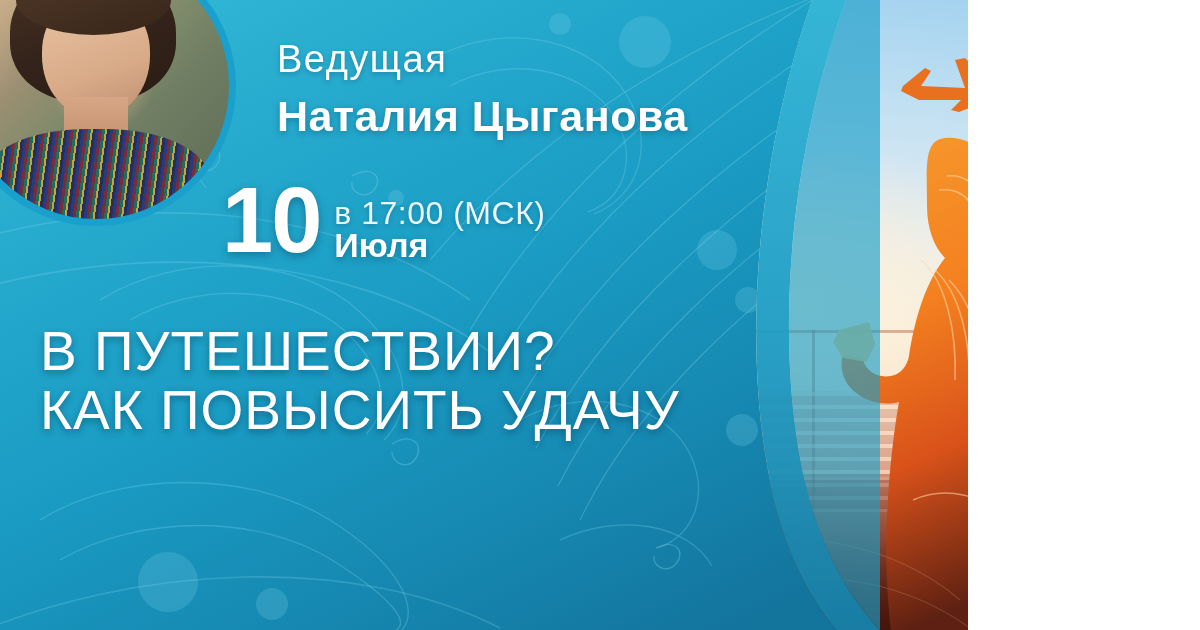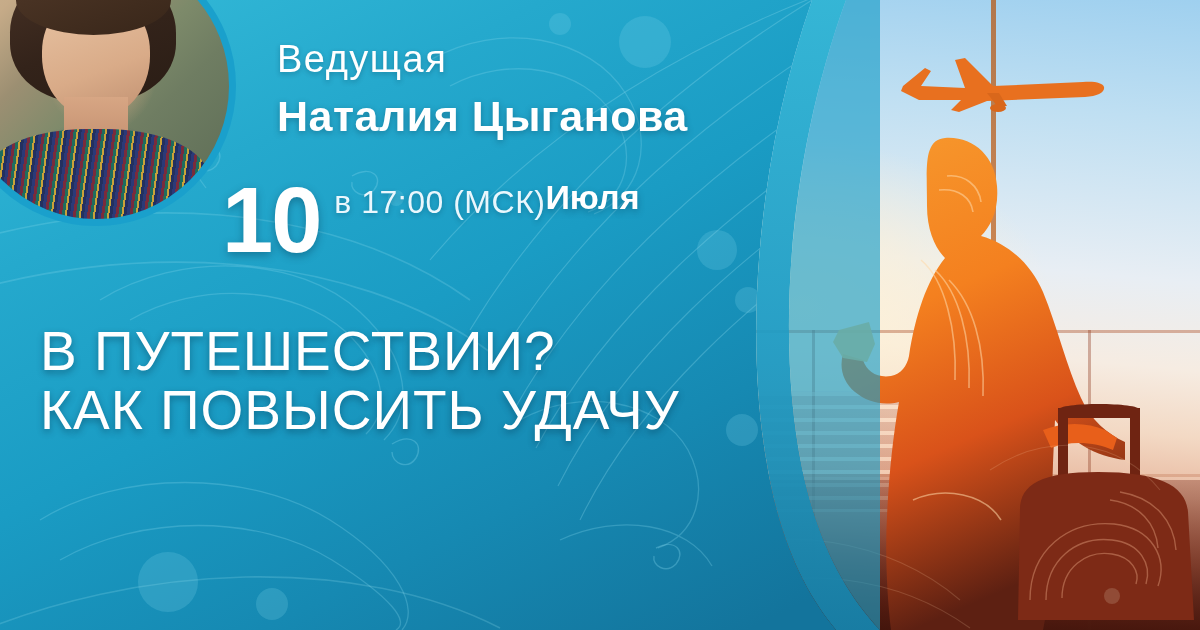--- a/index.html
+++ b/index.html
@@ -1,20 +1,20 @@
 <!DOCTYPE html>
 <html><head>
 <meta charset="utf-8">
 <style>
   html,body{margin:0;padding:0;background:#fff;}
   body{font-family:"Liberation Sans", sans-serif;}
 
   .banner{
     position:relative;
-    width:1200px;height:630px;
+    width:968px;height:630px;
     overflow:hidden;
     background:#1794bd;
   }
 
   
   .photo{
     position:absolute;
     left:690px;top:0;width:510px;height:630px;
     overflow:hidden;
     background:linear-gradient(185deg,#9fd0ef 0%,#bfdff2 18%,#e8eef4 42%,#f6ece2 55%,#f3d9c4 65%,#e8b9a0 74%,#d2795c 84%,#8e3522 94%,#5d2214 100%);
@@ -128,29 +128,29 @@
   }
   .host-name{
     position:absolute;left:277px;top:92px;
     font-size:43px;font-weight:700;color:#ffffff;letter-spacing:.5px;
     text-shadow:0 2px 6px rgba(0,45,70,.35);
     white-space:nowrap;
   }
 
   .date-block{
     position:absolute;left:222px;top:178px;
-    display:flex;align-items:flex-start;
+    display:flex;align-items:flex-end;
   }
   .day-num{
     font-size:92px;font-weight:700;color:#ffffff;line-height:.92;
     letter-spacing:-2px;
     text-shadow:0 3px 8px rgba(0,45,70,.38);
   }
   .date-right{
-    display:flex;flex-direction:row;margin-left:14px;padding-top:6px;
+    display:flex;flex-direction:column;margin-left:14px;padding-top:6px;
   }
   .time-text{
     font-size:32px;font-weight:300;color:#eaf7fd;letter-spacing:.5px;
     text-shadow:0 2px 5px rgba(0,45,70,.30);
     white-space:nowrap;
   }
   .month-text{
     font-size:34px;font-weight:700;color:#ffffff;line-height:1.02;
     margin-top:-4px;
     text-shadow:0 3px 7px rgba(0,45,70,.35);

